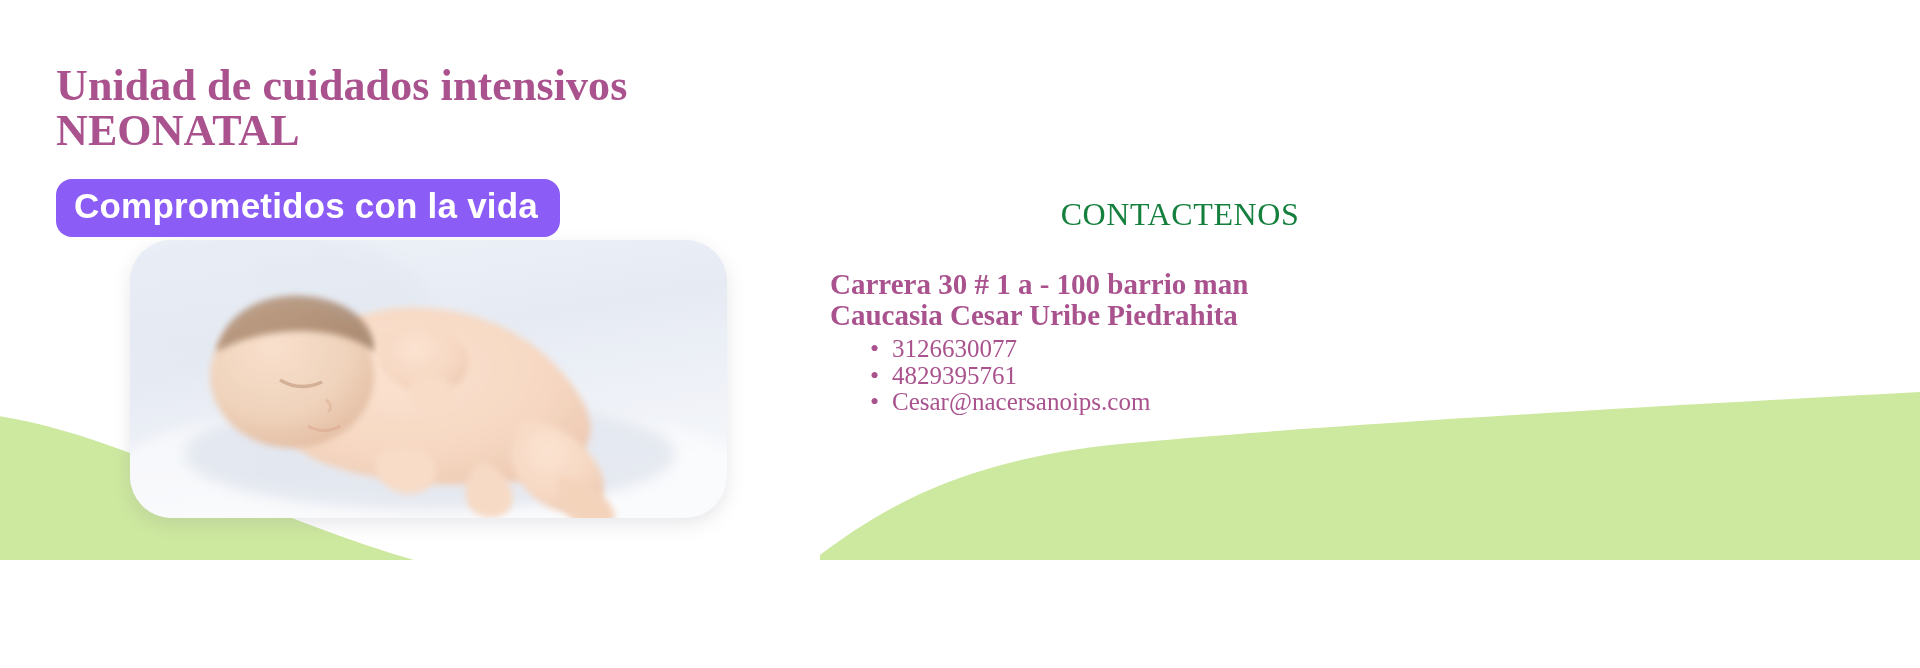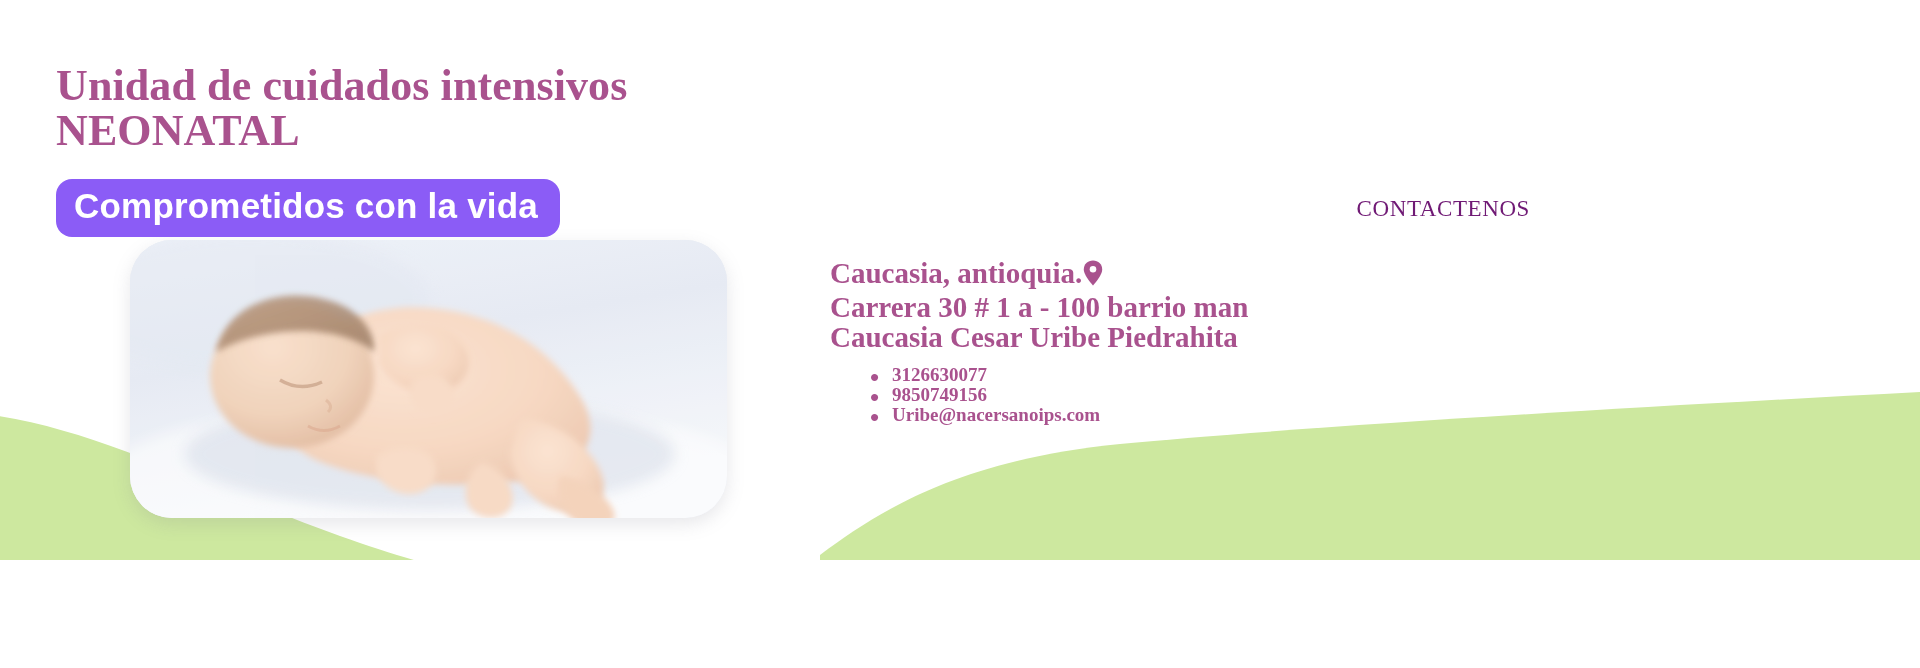--- a/index.html
+++ b/index.html
@@ -98,47 +98,47 @@
     position: absolute;
     left: 830px;
     top: 196px;
     width: 700px;
     z-index: 3;
     color: #a9528e;
     font-family: "Liberation Serif", serif;
   }
   .contact-title {
     margin: 0 0 36px 0;
-    text-align: right;
+    text-align: center;
     font-family: "Liberation Serif", serif;
     font-weight: normal;
-    font-size: 23px;
+    font-size: 32px;
     letter-spacing: 0.6px;
-    color: #701a75;
+    color: #15803d;
   }
   .contact-lines {
     font-weight: bold;
     font-size: 29px;
     line-height: 1.06;
   }
   .contact-line {
     display: block;
     white-space: nowrap;
   }
   .pin-icon {
     display: inline-block;
     vertical-align: -3px;
     margin-left: 1px;
   }
   .contact-list {
-    margin: 12px 0 0 0;
+    margin: 6px 0 0 0;
     padding-left: 62px;
     list-style: none;
-    font-weight: bold;
-    font-size: 19px;
+    font-weight: normal;
+    font-size: 25px;
     line-height: 1.06;
   }
   .contact-list li {
     position: relative;
     white-space: nowrap;
   }
   .contact-list li::before {
     content: "\2022";
     position: absolute;
     left: -22px;
@@ -231,28 +231,24 @@
                C330,262 334,232 352,222 Z" fill="#f6d5bd" filter="url(#soft)"></path>
 
       <rect x="0" y="0" width="597" height="278" fill="#ffffff" opacity="0.12"></rect>
     </svg>
   </div>
 
   <div class="contact">
     <div class="contact-title">CONTACTENOS</div>
 
     <div class="contact-lines">
-      <span class="contact-line"><span>Caucasia, antioquia.</span><span class="pin-icon"><svg width="20" height="26" viewBox="0 0 20 26" aria-hidden="true">
-              <path d="M10 0.6 C4.7 0.6 0.8 4.5 0.8 9.4 C0.8 15.5 10 25.4 10 25.4 C10 25.4 19.2 15.5 19.2 9.4 C19.2 4.5 15.3 0.6 10 0.6 Z" fill="#a9528e"></path>
-              <circle cx="10" cy="9.3" r="3.3" fill="#ffffff"></circle>
-            </svg></span></span>
       <span class="contact-line">Carrera 30 # 1 a - 100 barrio man</span>
       <span class="contact-line">Caucasia Cesar Uribe Piedrahita</span>
     </div>
 
     <ul class="contact-list">
       <li>3126630077</li>
-      <li>9850749156</li>
-      <li>Uribe@nacersanoips.com</li>
+      <li>4829395761</li>
+      <li>Cesar@nacersanoips.com</li>
     </ul>
   </div>
 
 </div>
 
 </body></html>

